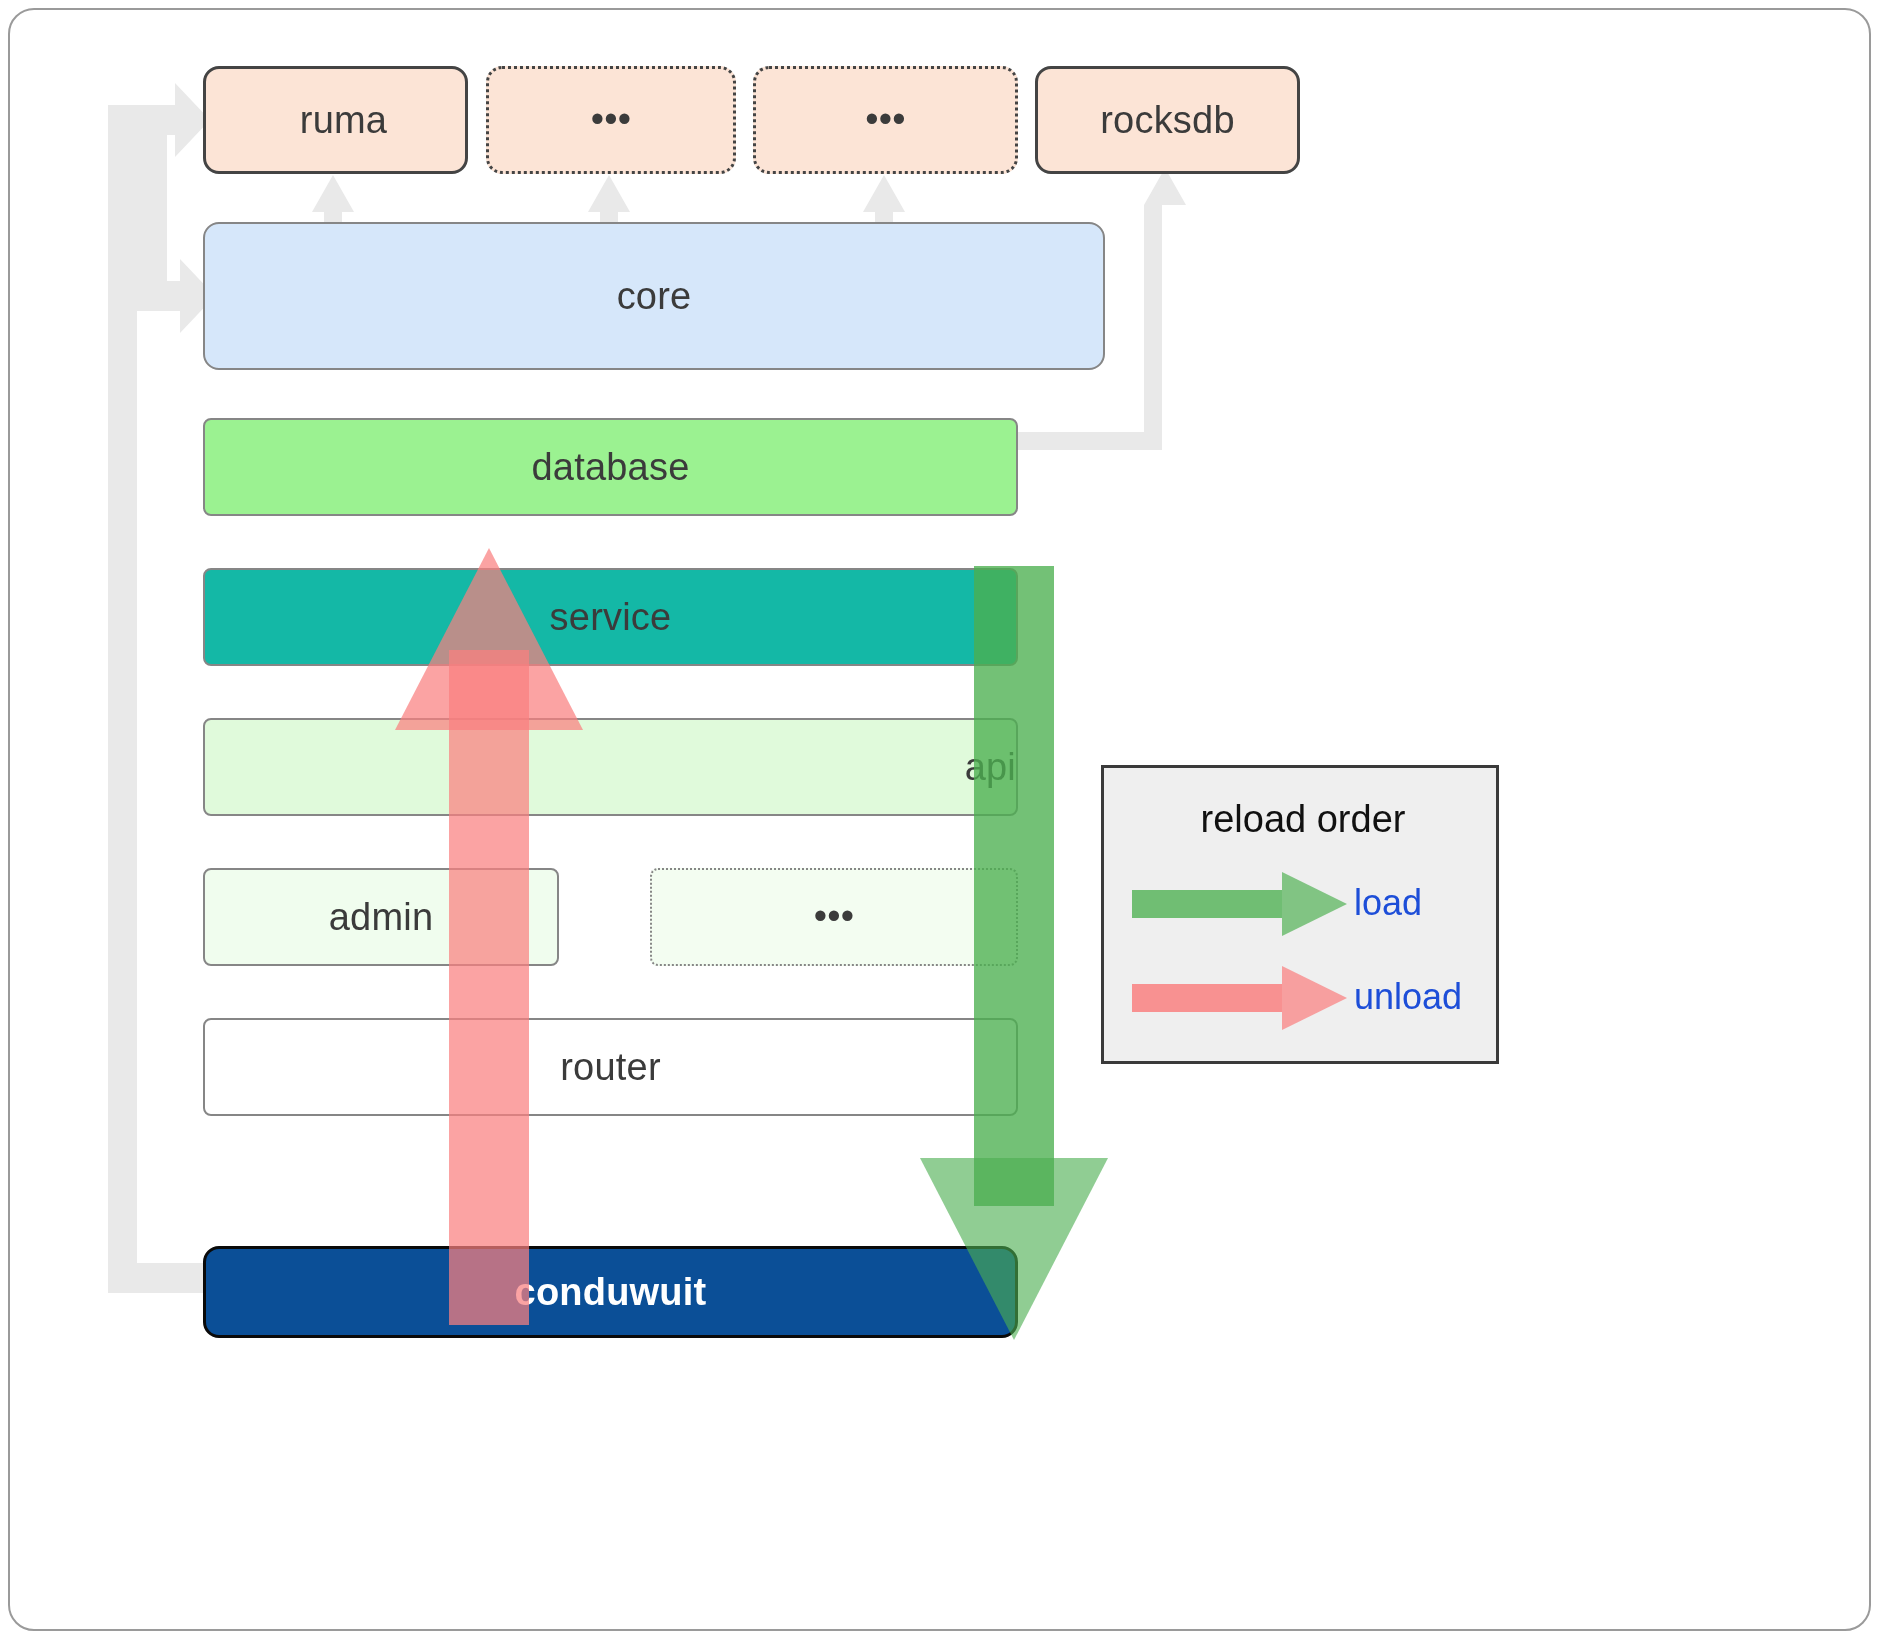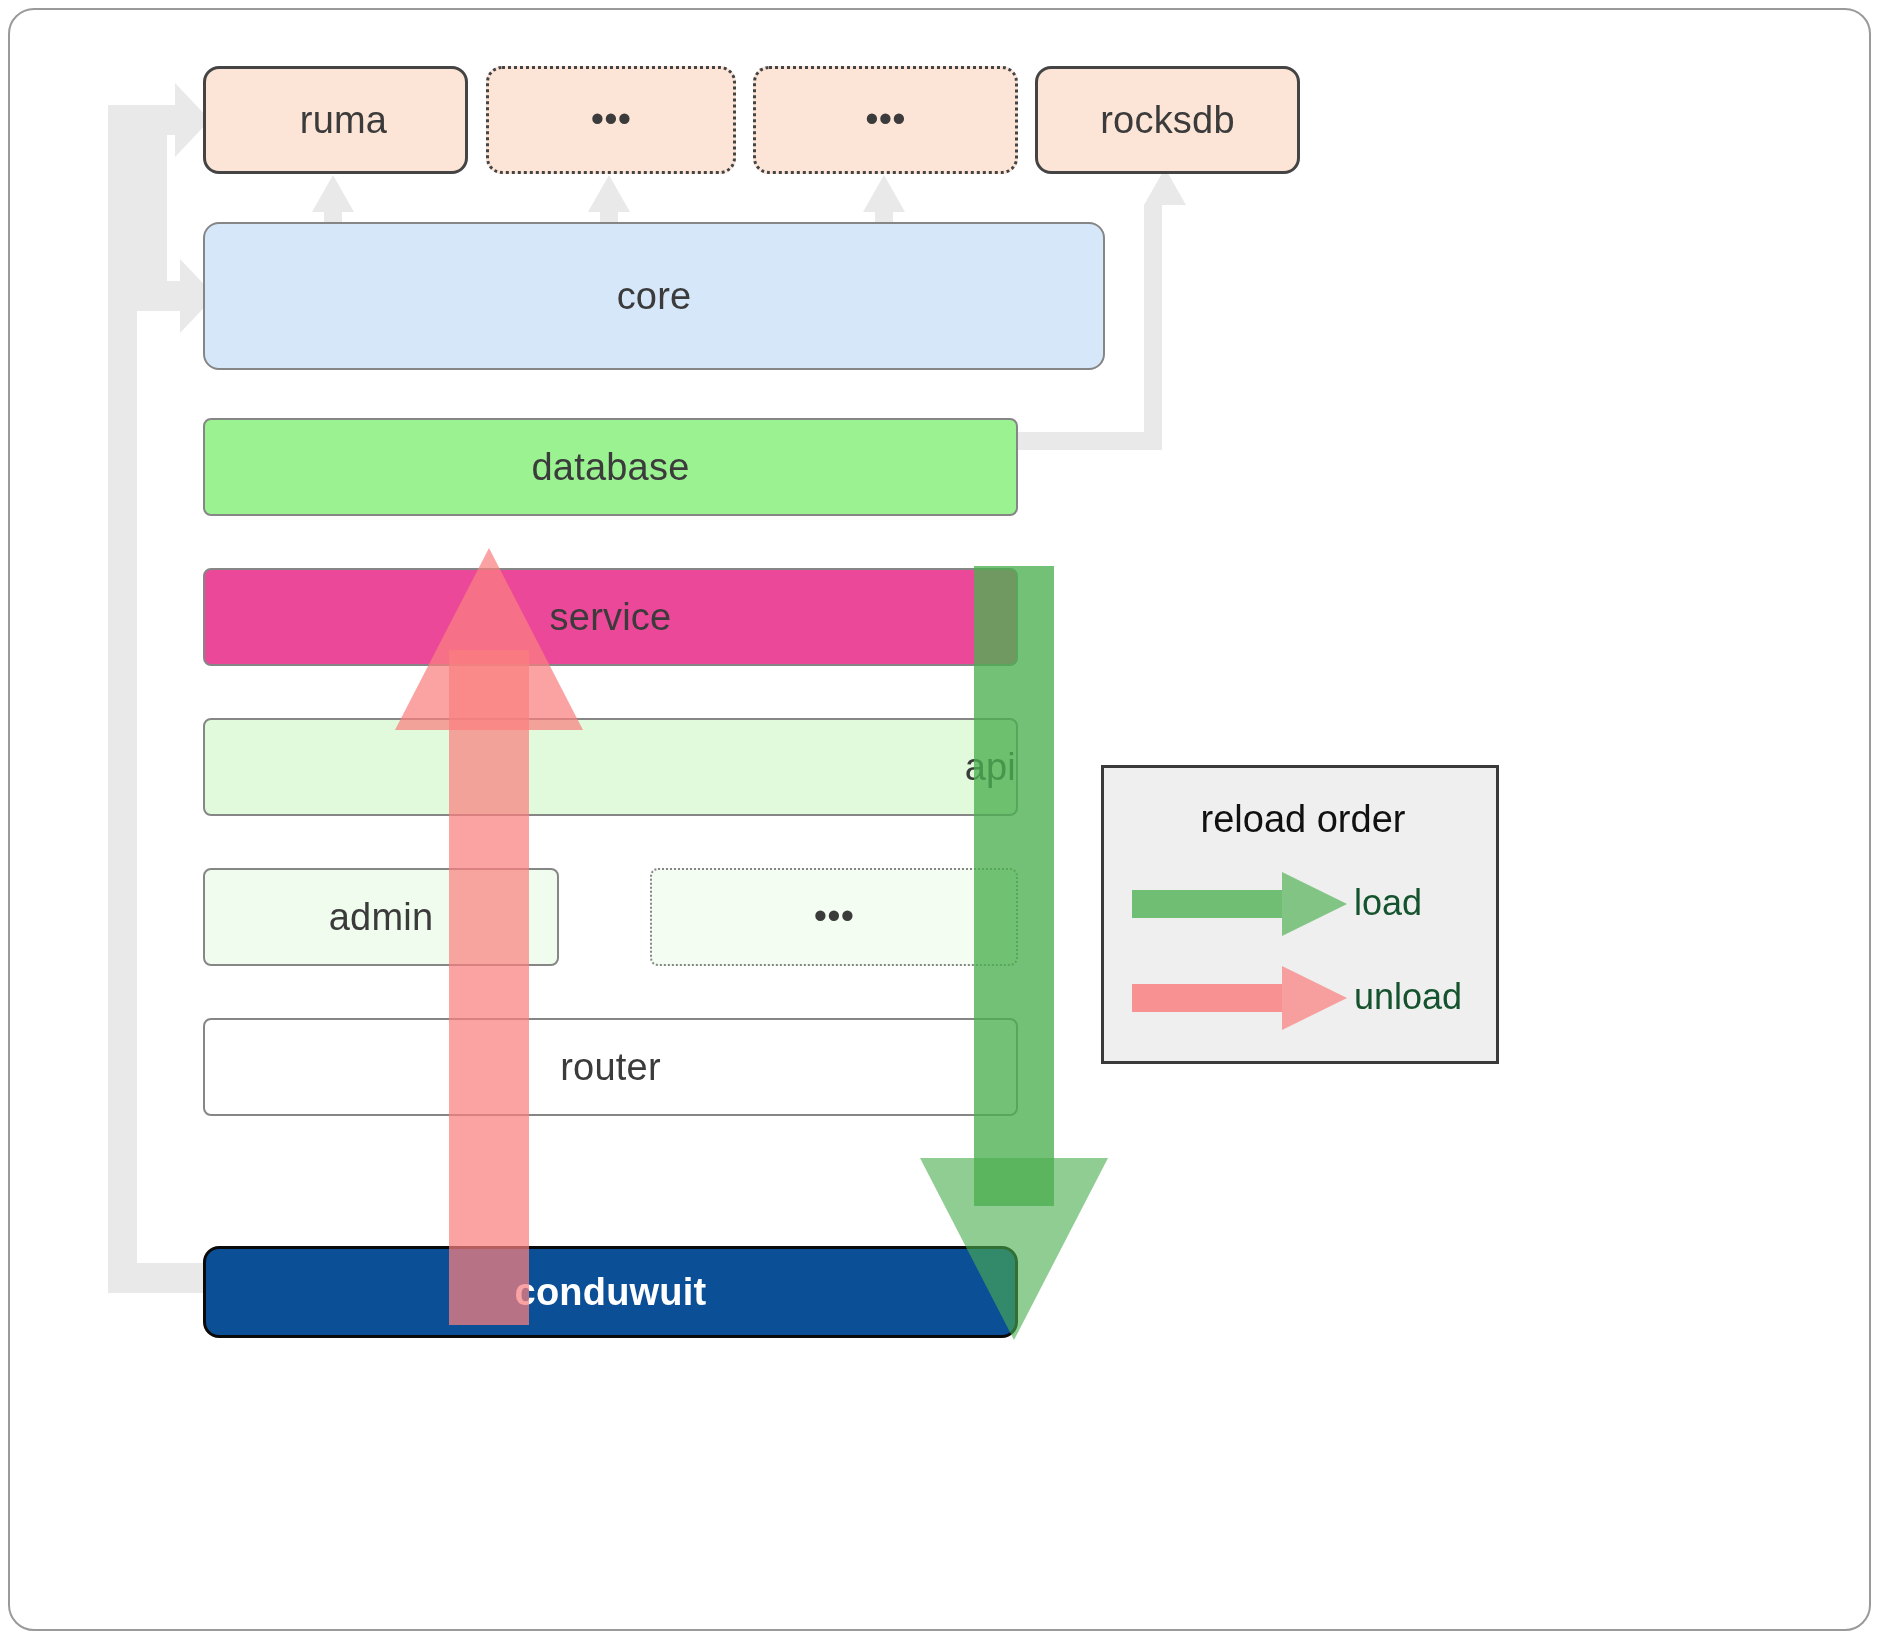--- a/index.html
+++ b/index.html
@@ -70,21 +70,21 @@
     border-radius: 16px;
   }
   
   #database-box {
     left: 203px; top: 418px; width: 815px; height: 98px;
     background: #9bf291;
     border: 2px solid #868686;
   }
   #service-box {
     left: 203px; top: 568px; width: 815px; height: 98px;
-    background: #ec4899;
+    background: #14b8a6;
     border: 2px solid #868686;
   }
   #api-box {
     left: 203px; top: 718px; width: 815px; height: 98px;
     background: #e0fadb;
     border: 2px solid #868686;
     justify-content: flex-end;
   }
   #admin-box {
     left: 203px; top: 868px; width: 356px; height: 98px;
@@ -136,21 +136,21 @@
     width: 398px;
     height: 76px;
   }
   #legend-row-load { top: 96px; }
   #legend-row-unload { top: 190px; }
   .legend-label {
     position: absolute;
     left: 250px;
     top: 18px;
     font-size: 36px;
-    color: #14532d;
+    color: #1d4ed8;
   }
   .legend-arrow {
     position: absolute;
     left: 28px;
     top: 6px;
     width: 230px;
     height: 66px;
   }
 </style>
 </head>

